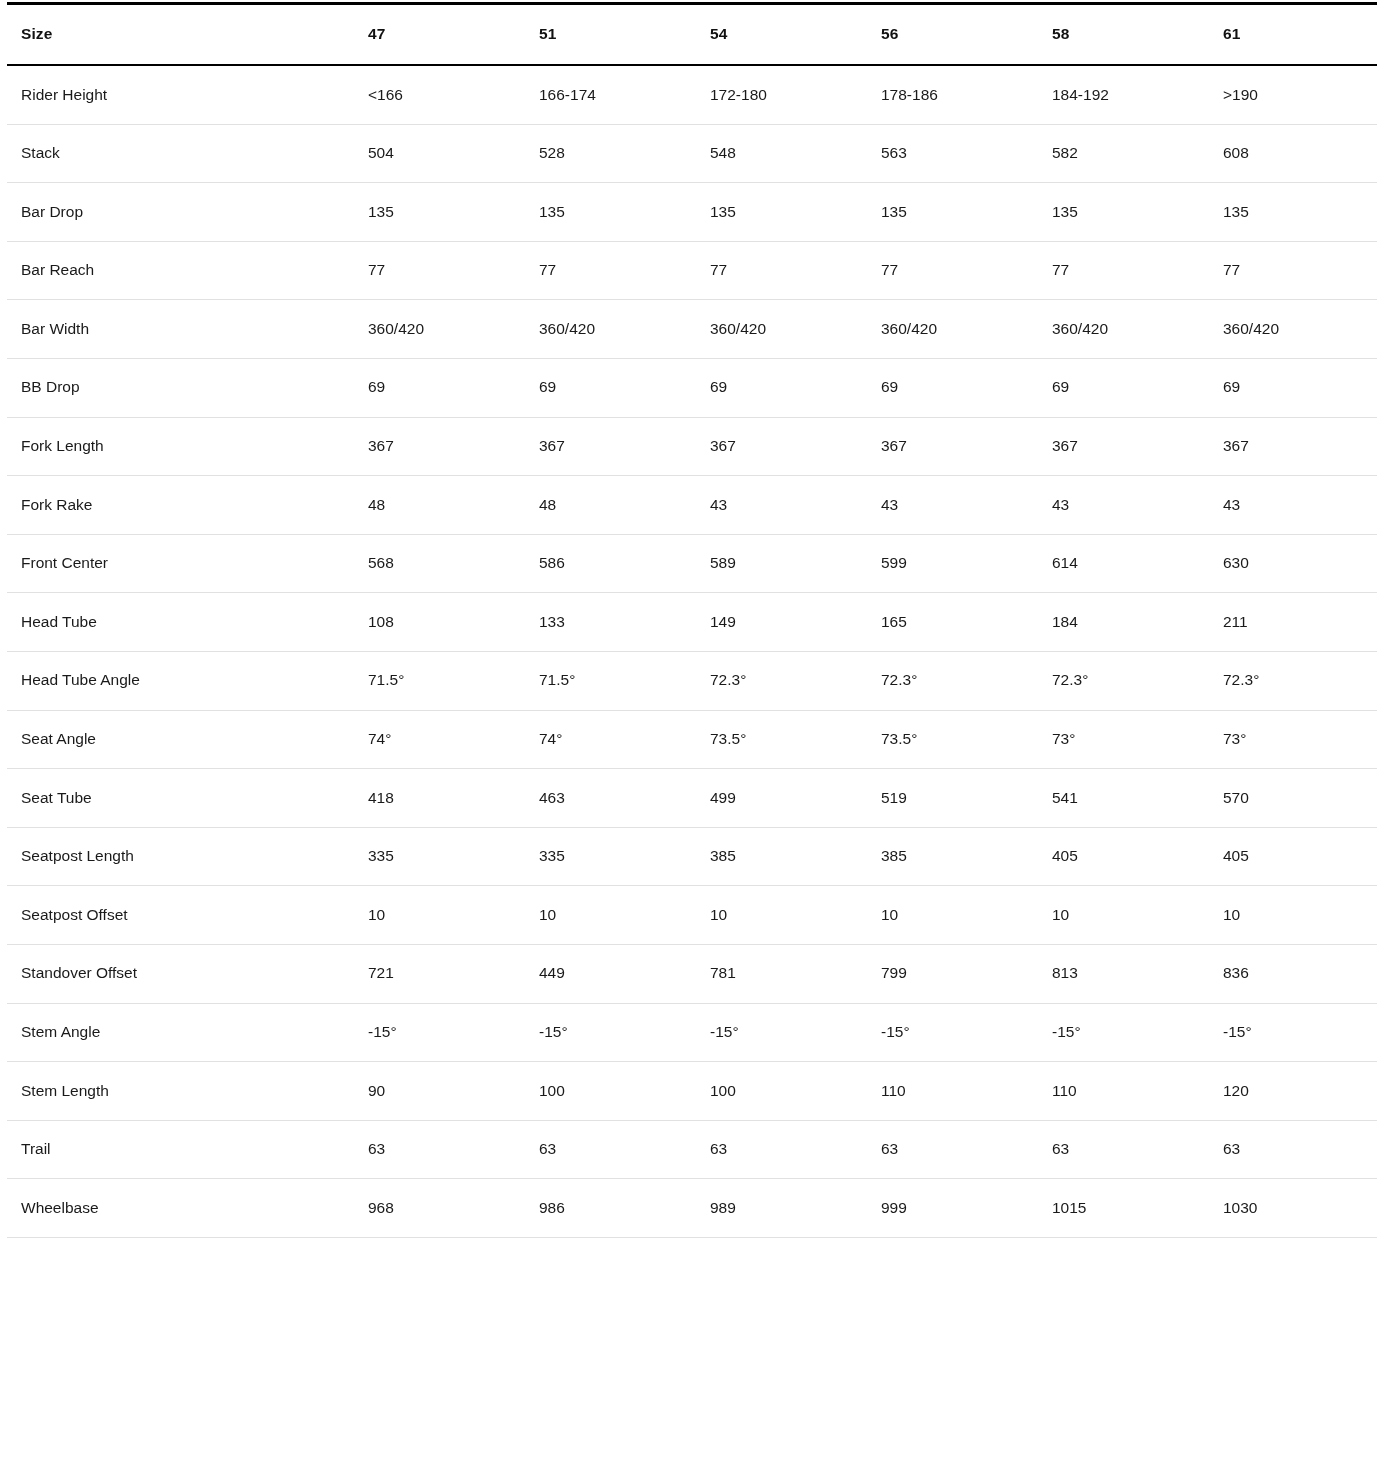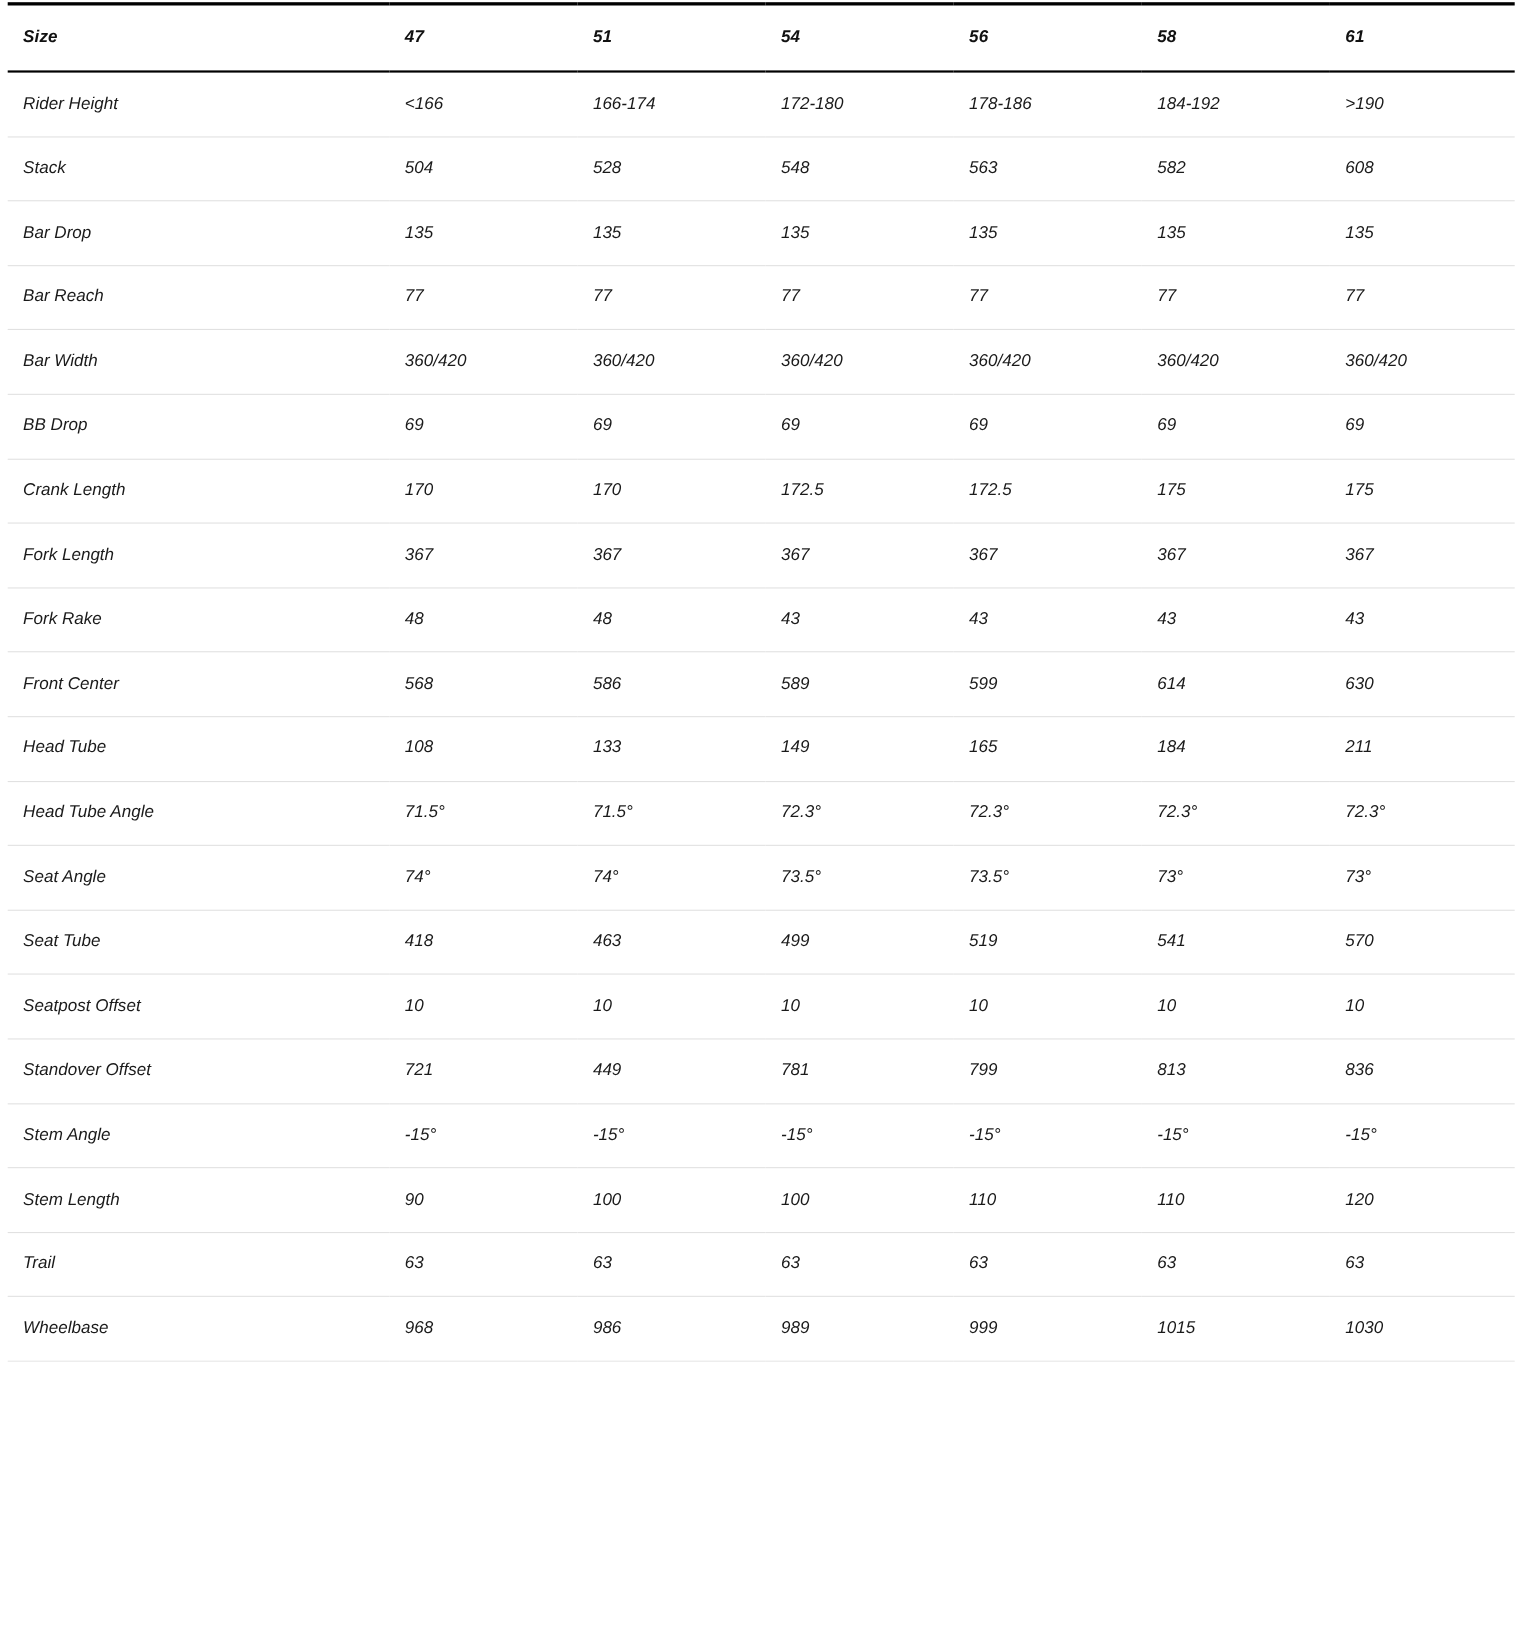--- a/index.html
+++ b/index.html
@@ -7,21 +7,20 @@
     padding: 0;
     background: #ffffff;
     font-family: "Liberation Sans", "DejaVu Sans", sans-serif;
     color: #1a1a1a;
     -webkit-font-smoothing: antialiased;
   }
   .table-wrap {
     width: 1242px;
     box-sizing: border-box;
     padding: 2px 8px 0 7px;
-    font-style: italic;
   }
   table.geo-table {
     width: 1370px;
     table-layout: fixed;
     border-collapse: collapse;
     border-top: 3px solid #000000;
     font-size: 15.5px;
     line-height: 1.2;
   }
   col.c-label { width: 347px; }
@@ -126,29 +125,20 @@
         <tr>
           <th scope="row">BB Drop</th>
           <td>69</td>
           <td>69</td>
           <td>69</td>
           <td>69</td>
           <td>69</td>
           <td>69</td>
         </tr>
         <tr>
-          <th scope="row">Crank Length</th>
-          <td>170</td>
-          <td>170</td>
-          <td>172.5</td>
-          <td>172.5</td>
-          <td>175</td>
-          <td>175</td>
-        </tr>
-        <tr>
           <th scope="row">Fork Length</th>
           <td>367</td>
           <td>367</td>
           <td>367</td>
           <td>367</td>
           <td>367</td>
           <td>367</td>
         </tr>
         <tr>
           <th scope="row">Fork Rake</th>
@@ -198,20 +188,29 @@
         <tr>
           <th scope="row">Seat Tube</th>
           <td>418</td>
           <td>463</td>
           <td>499</td>
           <td>519</td>
           <td>541</td>
           <td>570</td>
         </tr>
         <tr>
+          <th scope="row">Seatpost Length</th>
+          <td>335</td>
+          <td>335</td>
+          <td>385</td>
+          <td>385</td>
+          <td>405</td>
+          <td>405</td>
+        </tr>
+        <tr>
           <th scope="row">Seatpost Offset</th>
           <td>10</td>
           <td>10</td>
           <td>10</td>
           <td>10</td>
           <td>10</td>
           <td>10</td>
         </tr>
         <tr>
           <th scope="row">Standover Offset</th>

